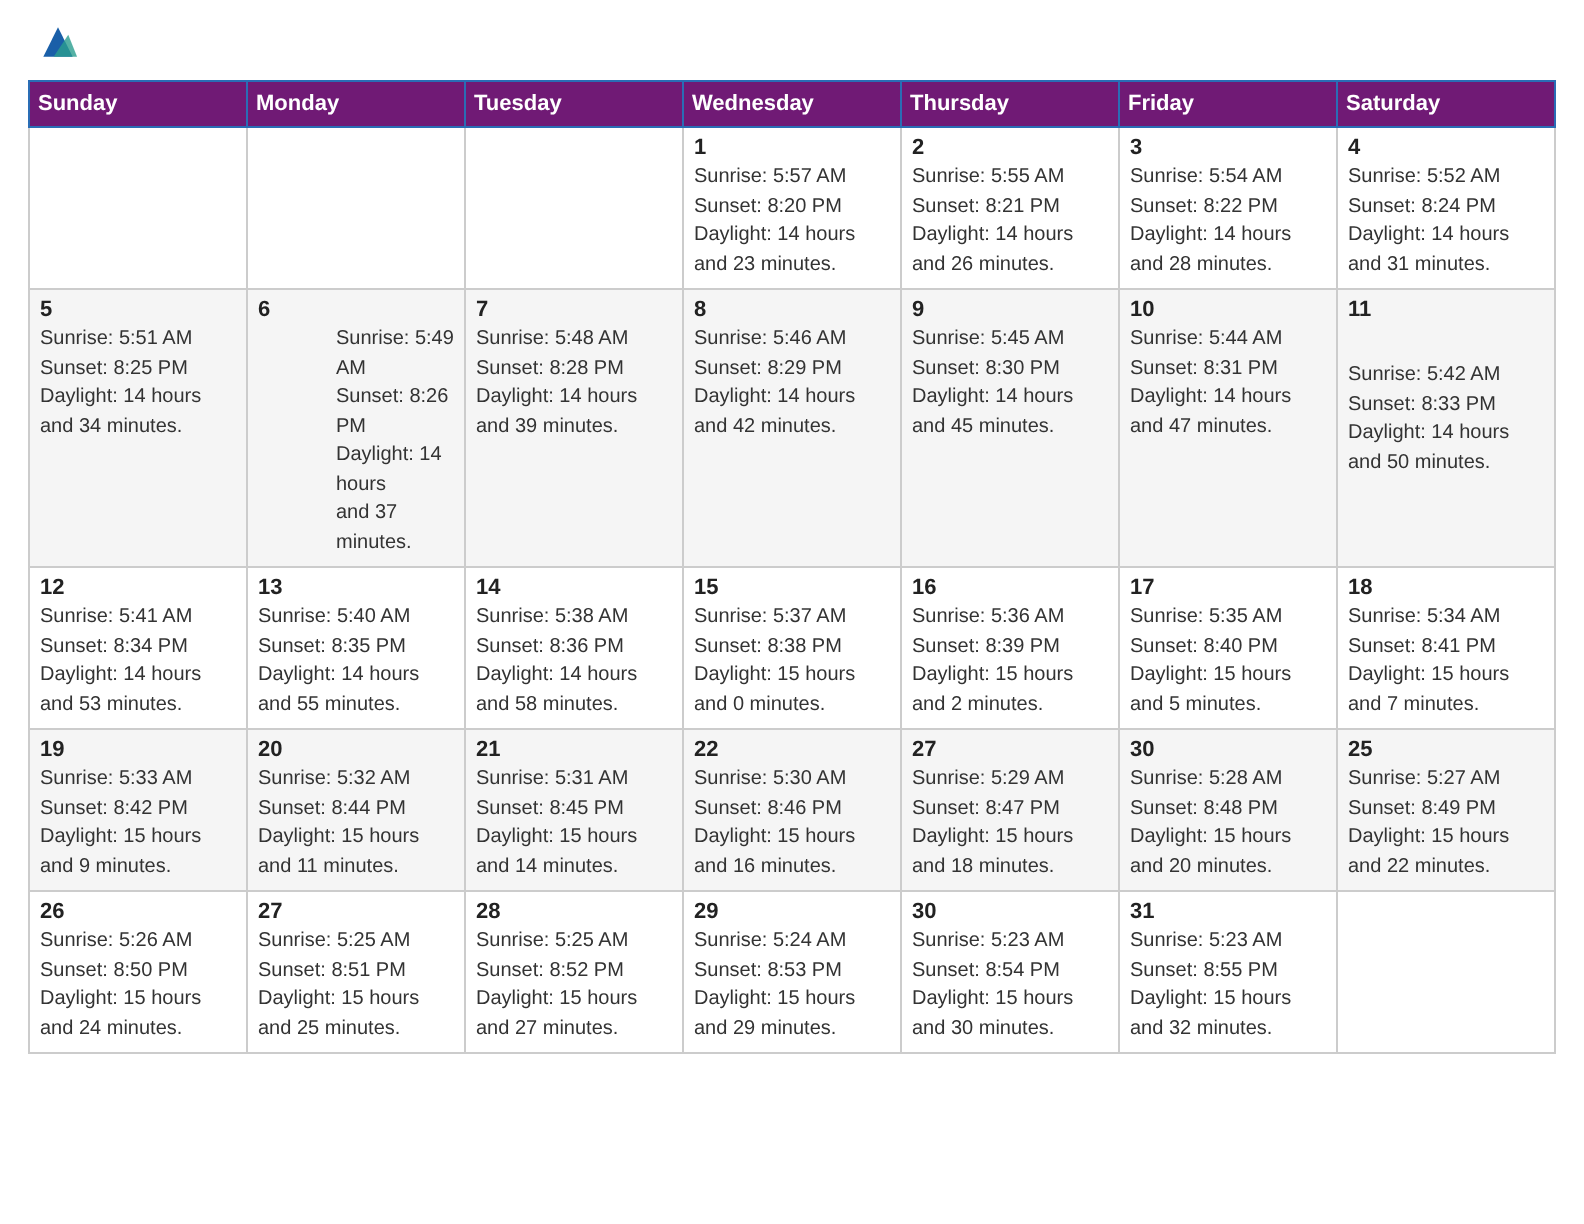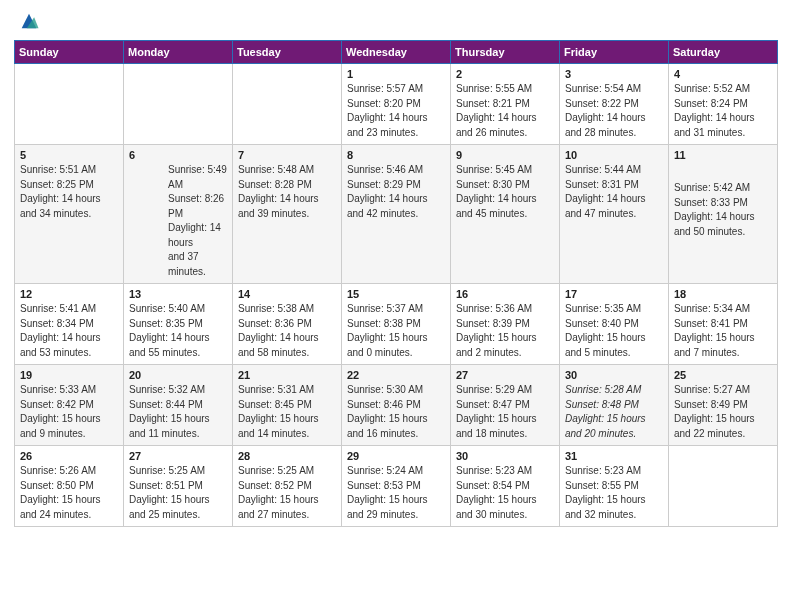--- a/index.html
+++ b/index.html
@@ -300,21 +300,21 @@
           </td>
           <td>
             <div class="day-num">27</div>
             <div class="day-info" style="white-space: pre-line;">Sunrise: 5:29 AM
 Sunset: 8:47 PM
 Daylight: 15 hours
 and 18 minutes.</div>
           </td>
           <td>
             <div class="day-num">30</div>
-            <div class="day-info" style="white-space: pre-line; font-style: italic;">Sunrise: 5:28 AM
+            <div class="day-info" style="white-space: pre-line;">Sunrise: 5:28 AM
 Sunset: 8:48 PM
 Daylight: 15 hours
 and 20 minutes.</div>
           </td>
           <td>
             <div class="day-num">25</div>
             <div class="day-info" style="white-space: pre-line;">Sunrise: 5:27 AM
 Sunset: 8:49 PM
 Daylight: 15 hours
 and 22 minutes.</div>

